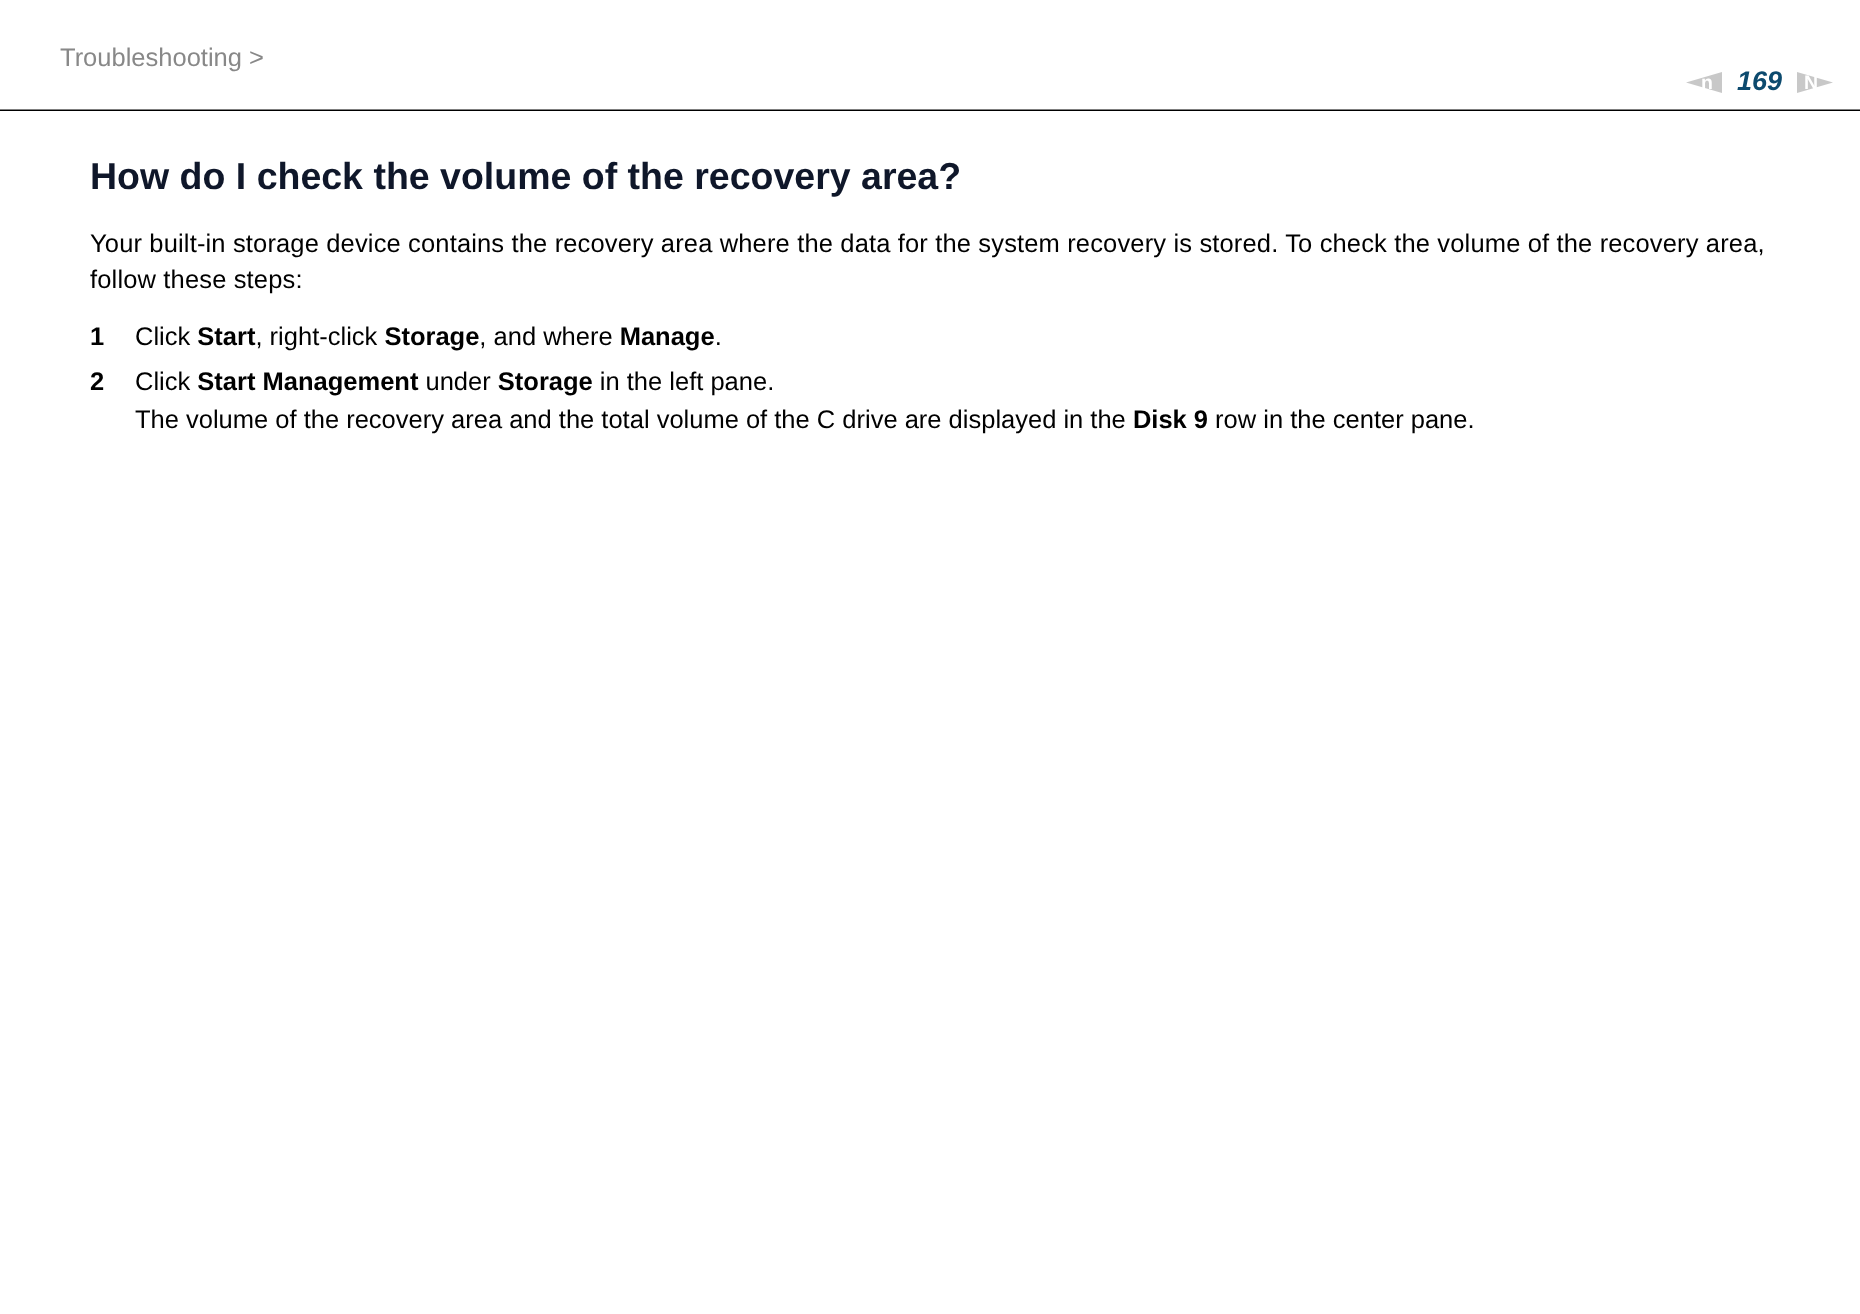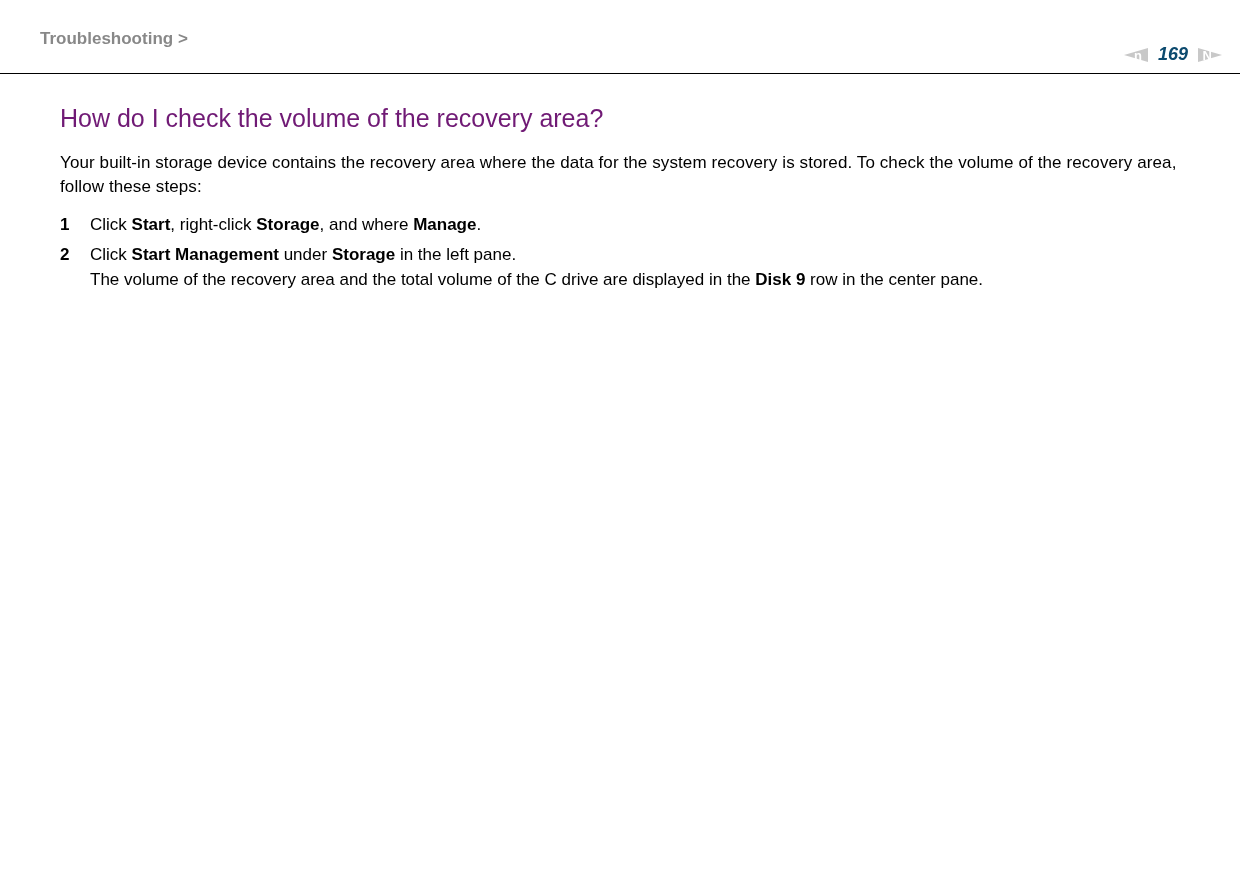--- a/index.html
+++ b/index.html
@@ -17,21 +17,21 @@
     }
     .header {
       display: flex;
       justify-content: space-between;
       align-items: flex-start;
       padding: 28px 18px 8px 40px;
       border-bottom: 1px solid #000000;
     }
     .breadcrumb {
       color: #888888;
-      font-weight: bold;
+      font-weight: normal;
       font-size: 17px;
       line-height: 1.35;
       text-align: right;
     }
     .breadcrumb-line1 {
       display: block;
     }
     .breadcrumb-line2 {
       display: block;
     }
@@ -79,23 +79,23 @@
       top: 50%;
       transform: translateY(-50%);
       pointer-events: none;
     }
     .arrow-wrap-left .nav-letter { left: 10px; }
     .arrow-wrap-right .nav-letter { right: 10px; }
     .content {
       padding: 30px 50px 0 60px;
     }
     .section-heading {
-      color: #701a75;
+      color: #0f172a;
       font-size: 25px;
-      font-weight: normal;
+      font-weight: bold;
       margin-bottom: 18px;
     }
     .intro-text {
       font-size: 17px;
       line-height: 1.4;
       margin-bottom: 14px;
       letter-spacing: 0.1px;
     }
     .steps {
       list-style: none;

